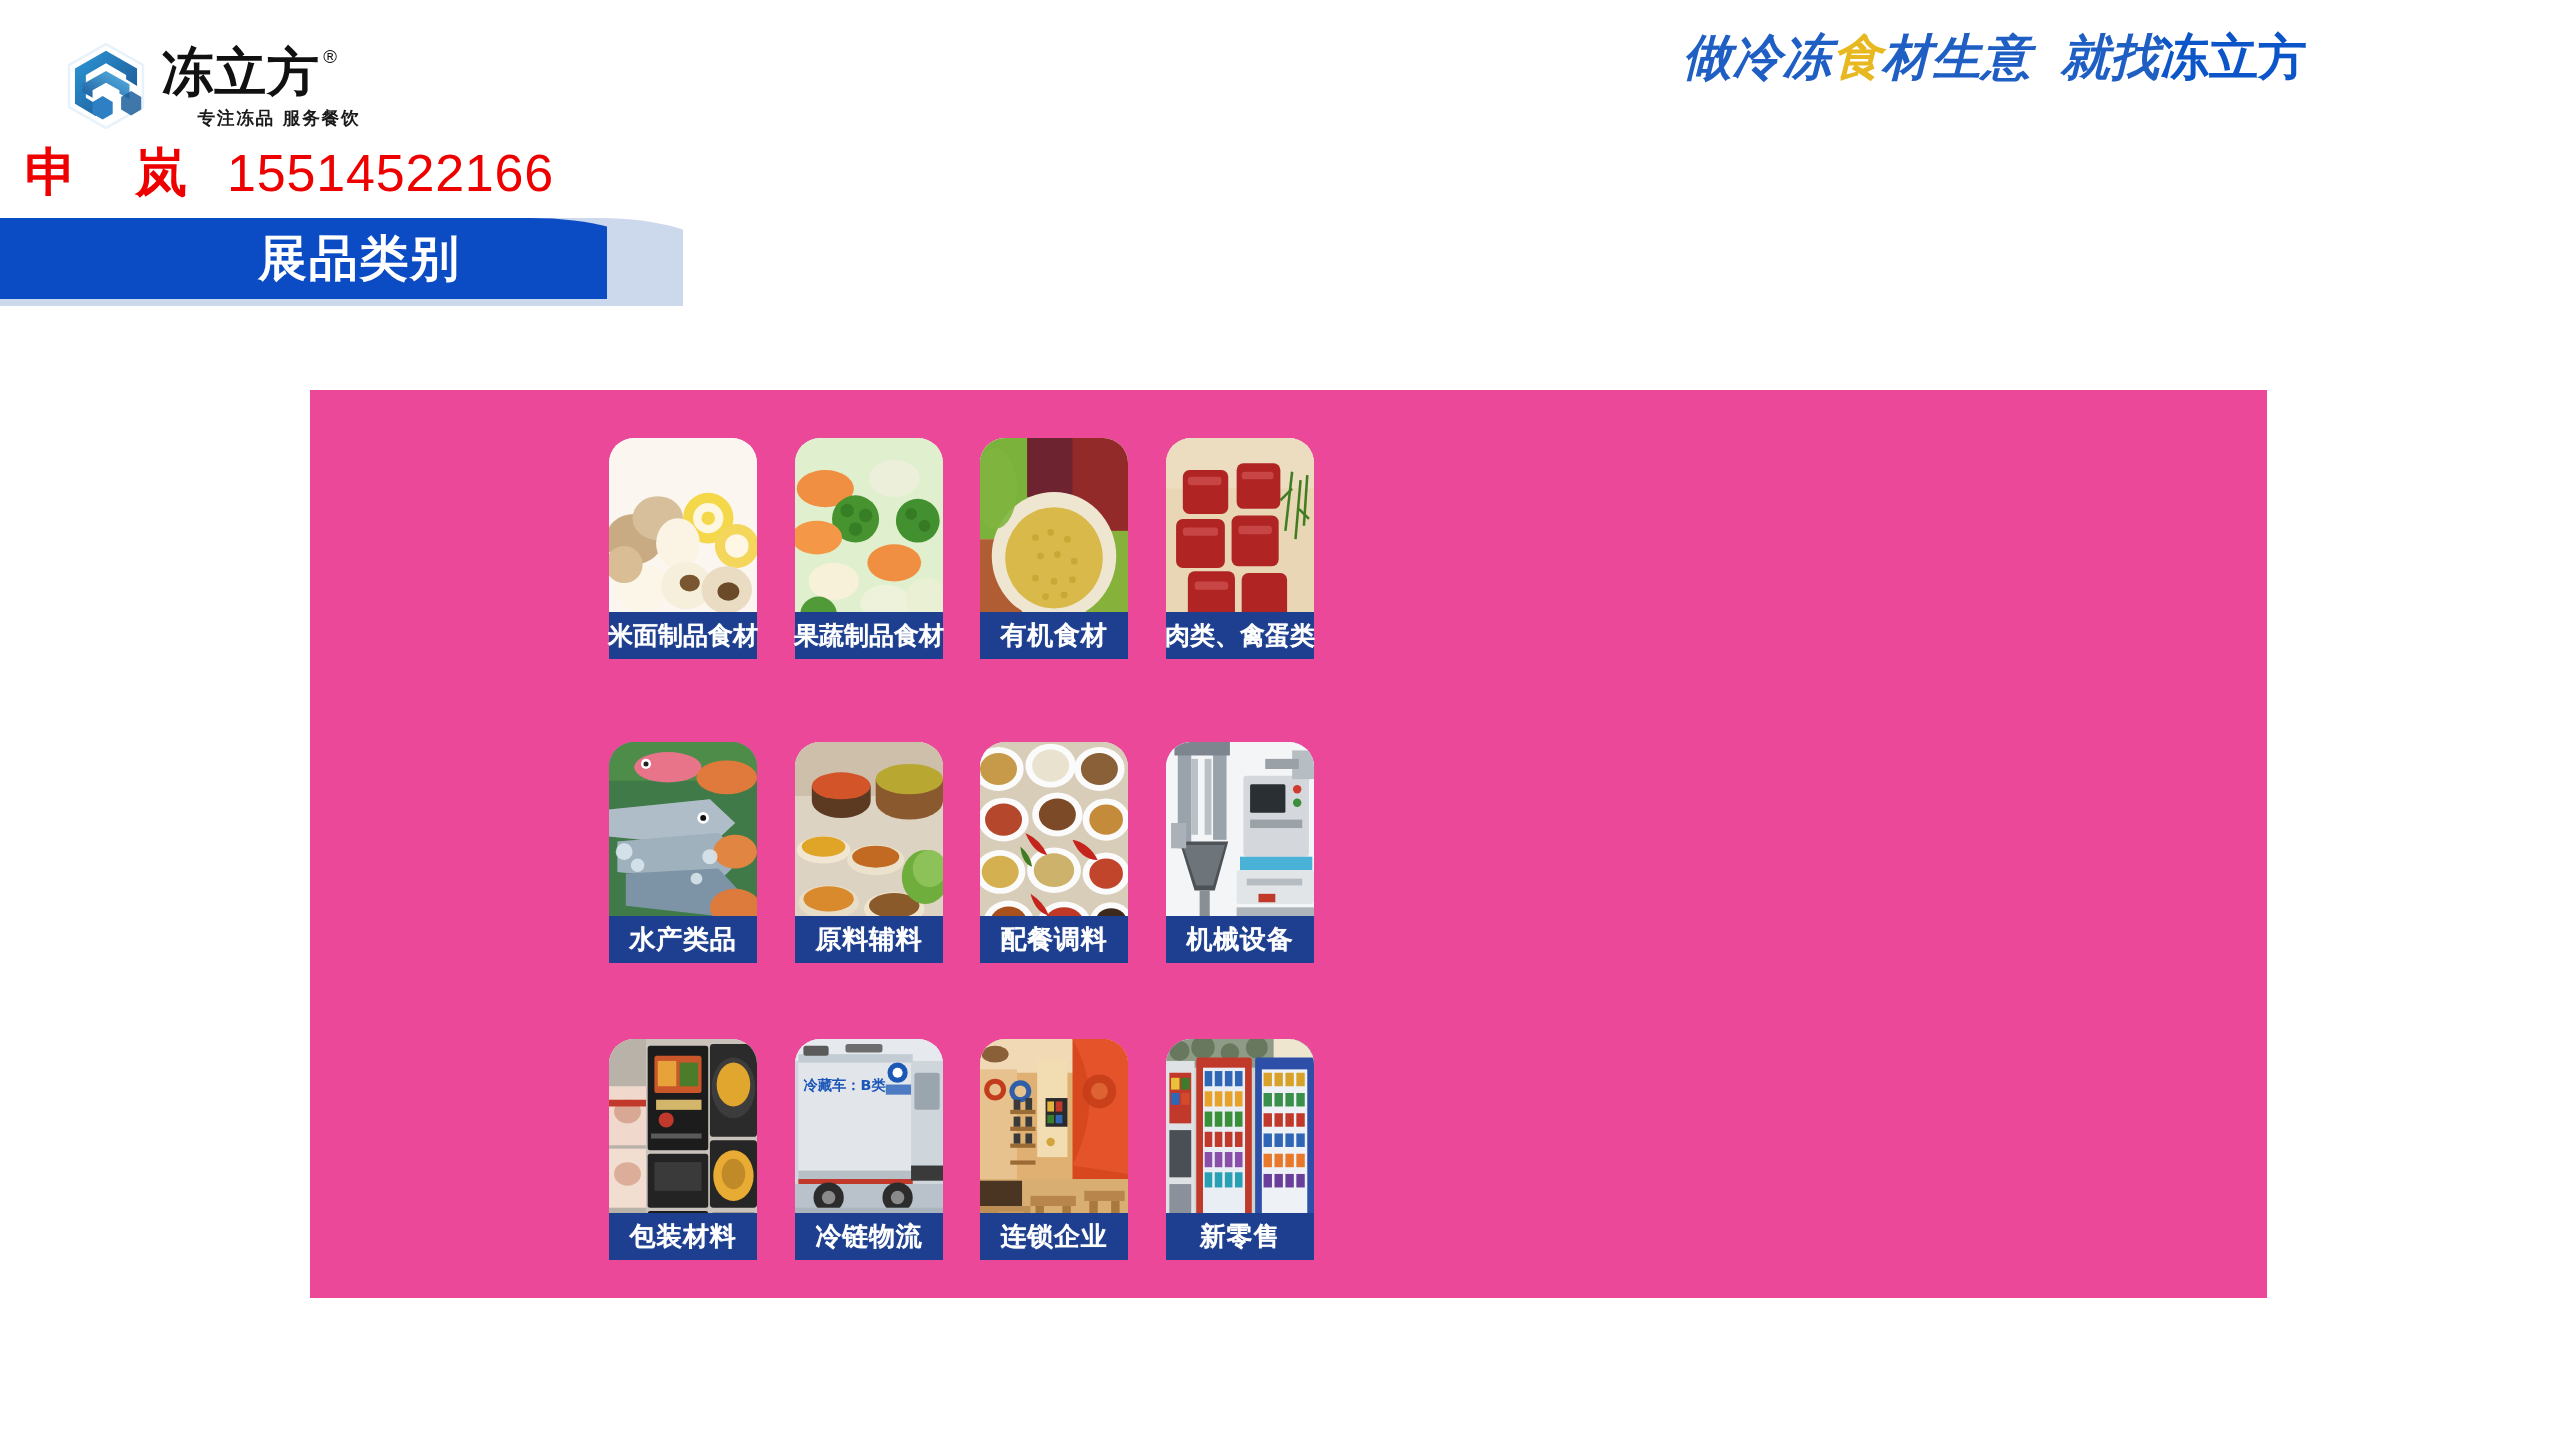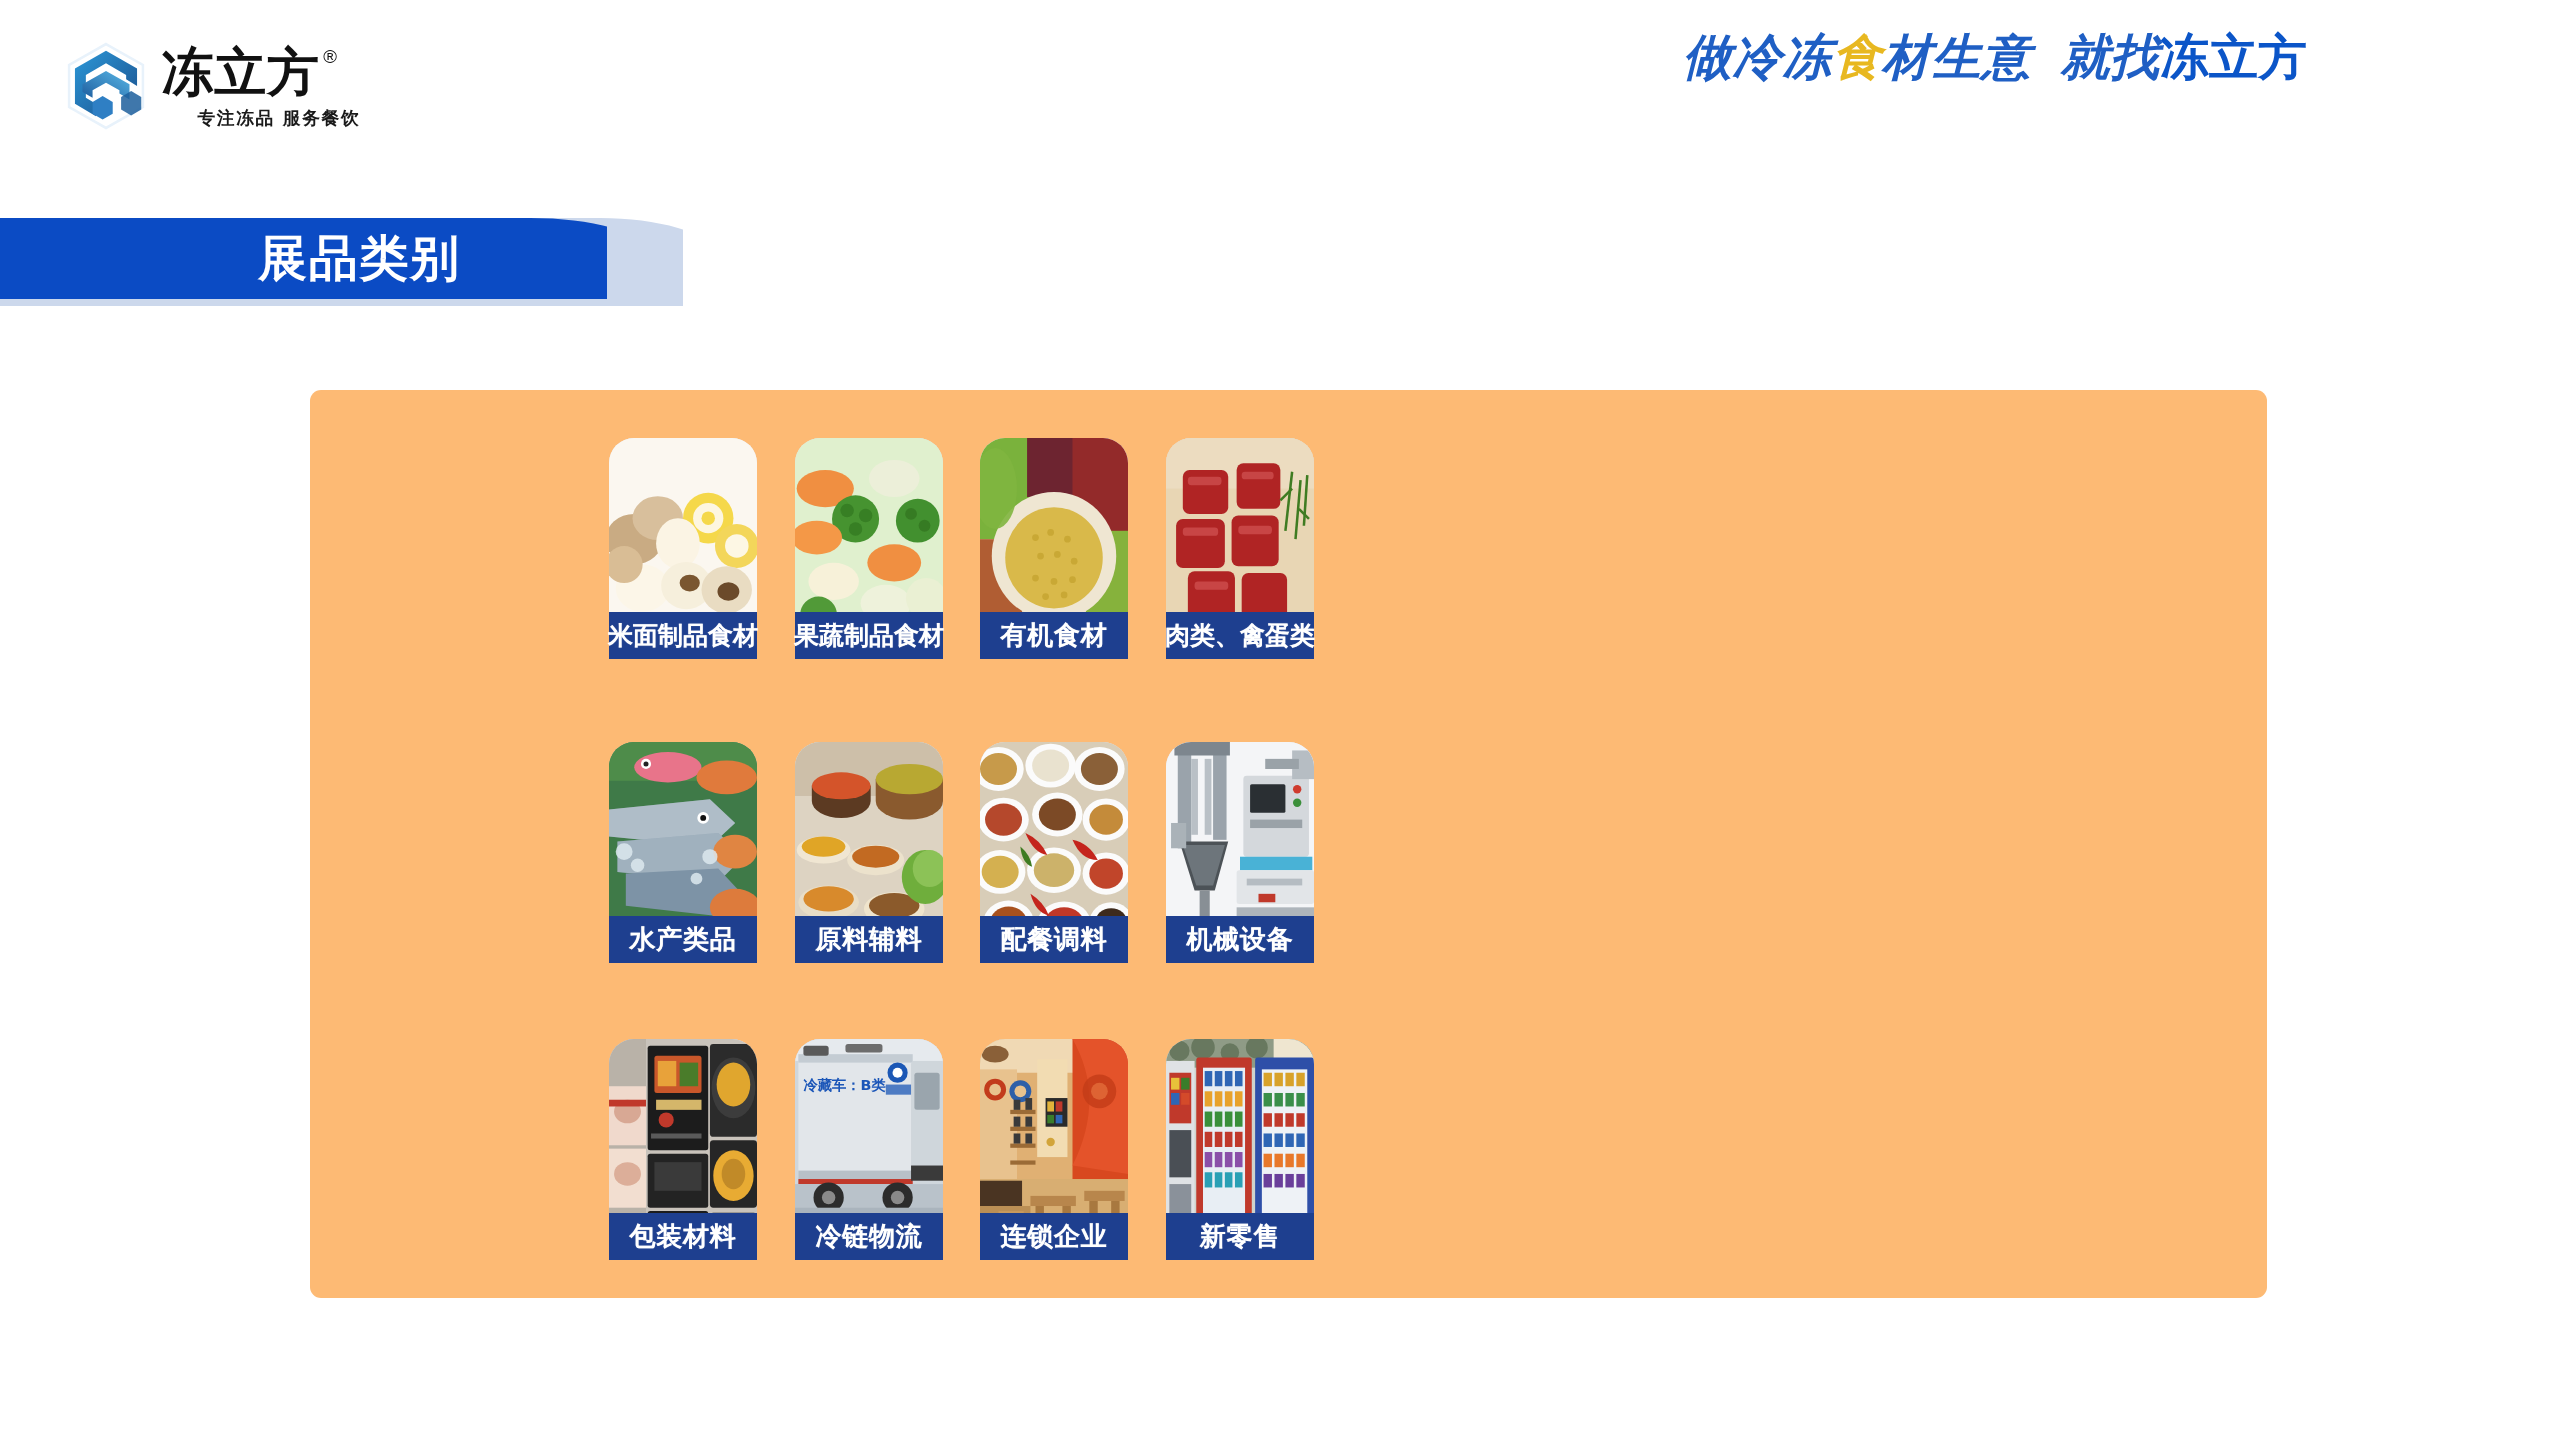--- a/index.html
+++ b/index.html
@@ -45,21 +45,21 @@
       border-top-right-radius:0 0;
       clip-path:path("M0,0 L600,0 C700,0 760,40 790,104 L0,104 Z");}
   #banner-main{position:absolute;left:0;top:0;width:607px;height:81px;
       background:#0b4bc4;
       clip-path:path("M0,0 L530,0 C630,0 690,34 716,96 L0,96 Z");}
   #banner-title{position:absolute;left:258px;top:10px;color:#ffffff;font-size:49px;font-weight:bold;
       letter-spacing:1.7px;line-height:61px;
       font-family:"DejaVu Sans","Liberation Sans",sans-serif;}
 
   
-  #panel{position:absolute;left:310px;top:390px;width:1957px;height:908px;background:#fdba74;border-radius:11px;}
+  #panel{position:absolute;left:310px;top:390px;width:1957px;height:908px;background:#ec4899;}
 
   #grid{position:absolute;left:299px;top:48px;width:1383px;height:818px;}
   .card{position:absolute;width:148px;height:221px;}
   .card-img{position:absolute;left:0;top:0;width:148px;height:221px;border-radius:25px;overflow:hidden;
             background:#dfe5f2;}
   .ph{position:absolute;left:0;top:0;width:100%;height:100%;}
   .card-label{position:absolute;left:0;bottom:0;width:148px;height:47px;background:#1e3f8f;
        display:flex;align-items:center;justify-content:center;}
   .card-label span{color:#ffffff;font-size:26px;font-weight:bold;letter-spacing:0.8px;white-space:nowrap;
        font-family:"DejaVu Sans","Liberation Sans",sans-serif;
@@ -96,20 +96,24 @@
     </div>
     <div id="logo-text-col">
       <div id="logo-wordmark">
         <span id="logo-word">冻立方</span>
         <span id="logo-reg">®</span>
       </div>
       <div id="logo-sub">专注冻品 服务餐饮</div>
     </div>
   </div>
 
+  <div id="contact-line">
+    <span id="contact-name">申 岚</span>
+    <span id="contact-phone">15514522166</span>
+  </div>
 
   <div id="tagline">
     <span class="tag-blue">做冷冻</span>
     <span class="tag-gold">食</span>
     <span class="tag-blue">材生意</span>
     <span class="tag-gap"></span>
     <span class="tag-blue">就找</span>
     <span class="tag-brand">冻立方</span>
   </div>
 </div>

